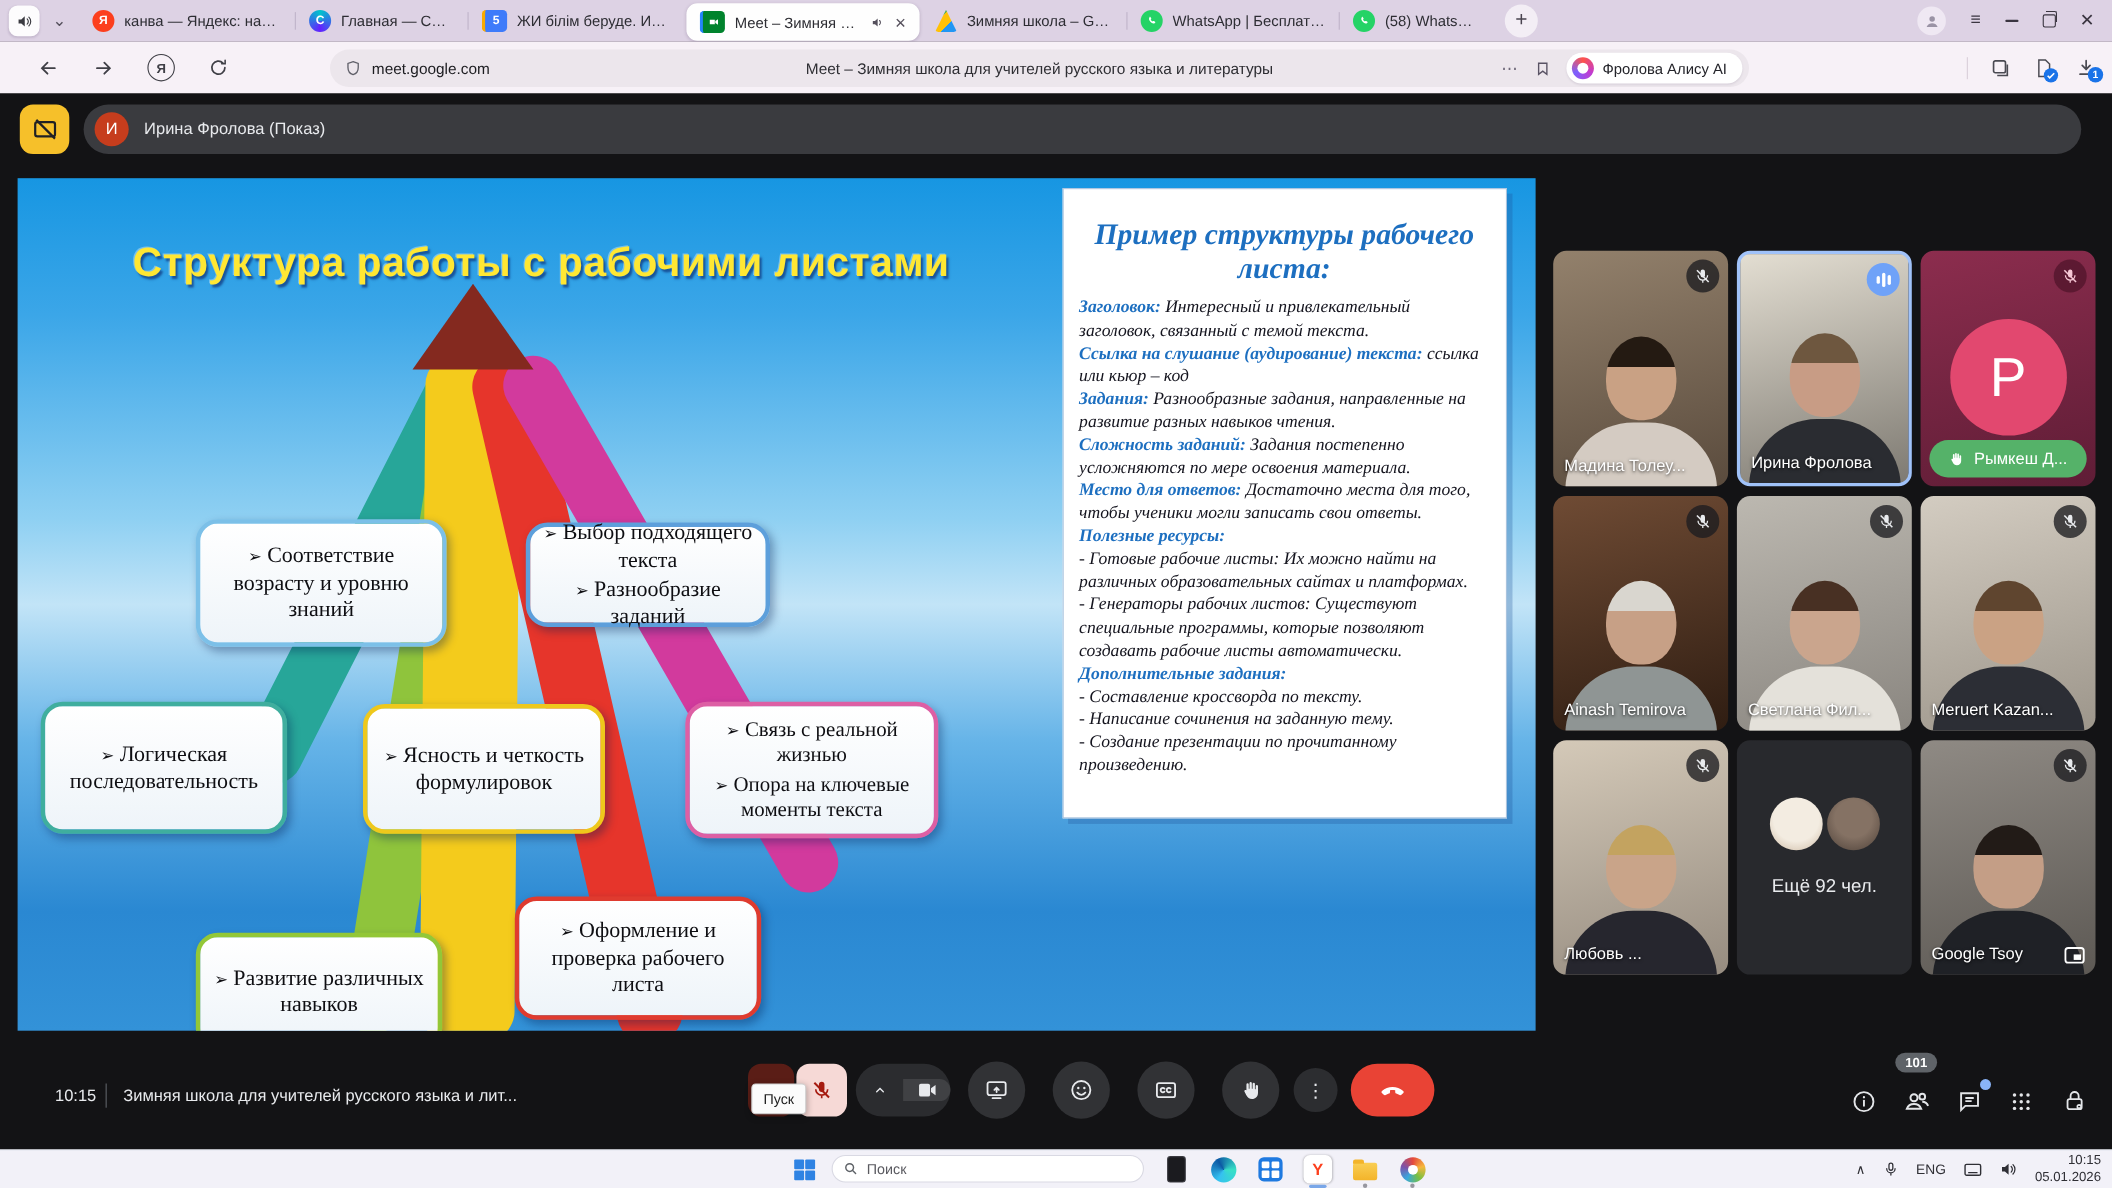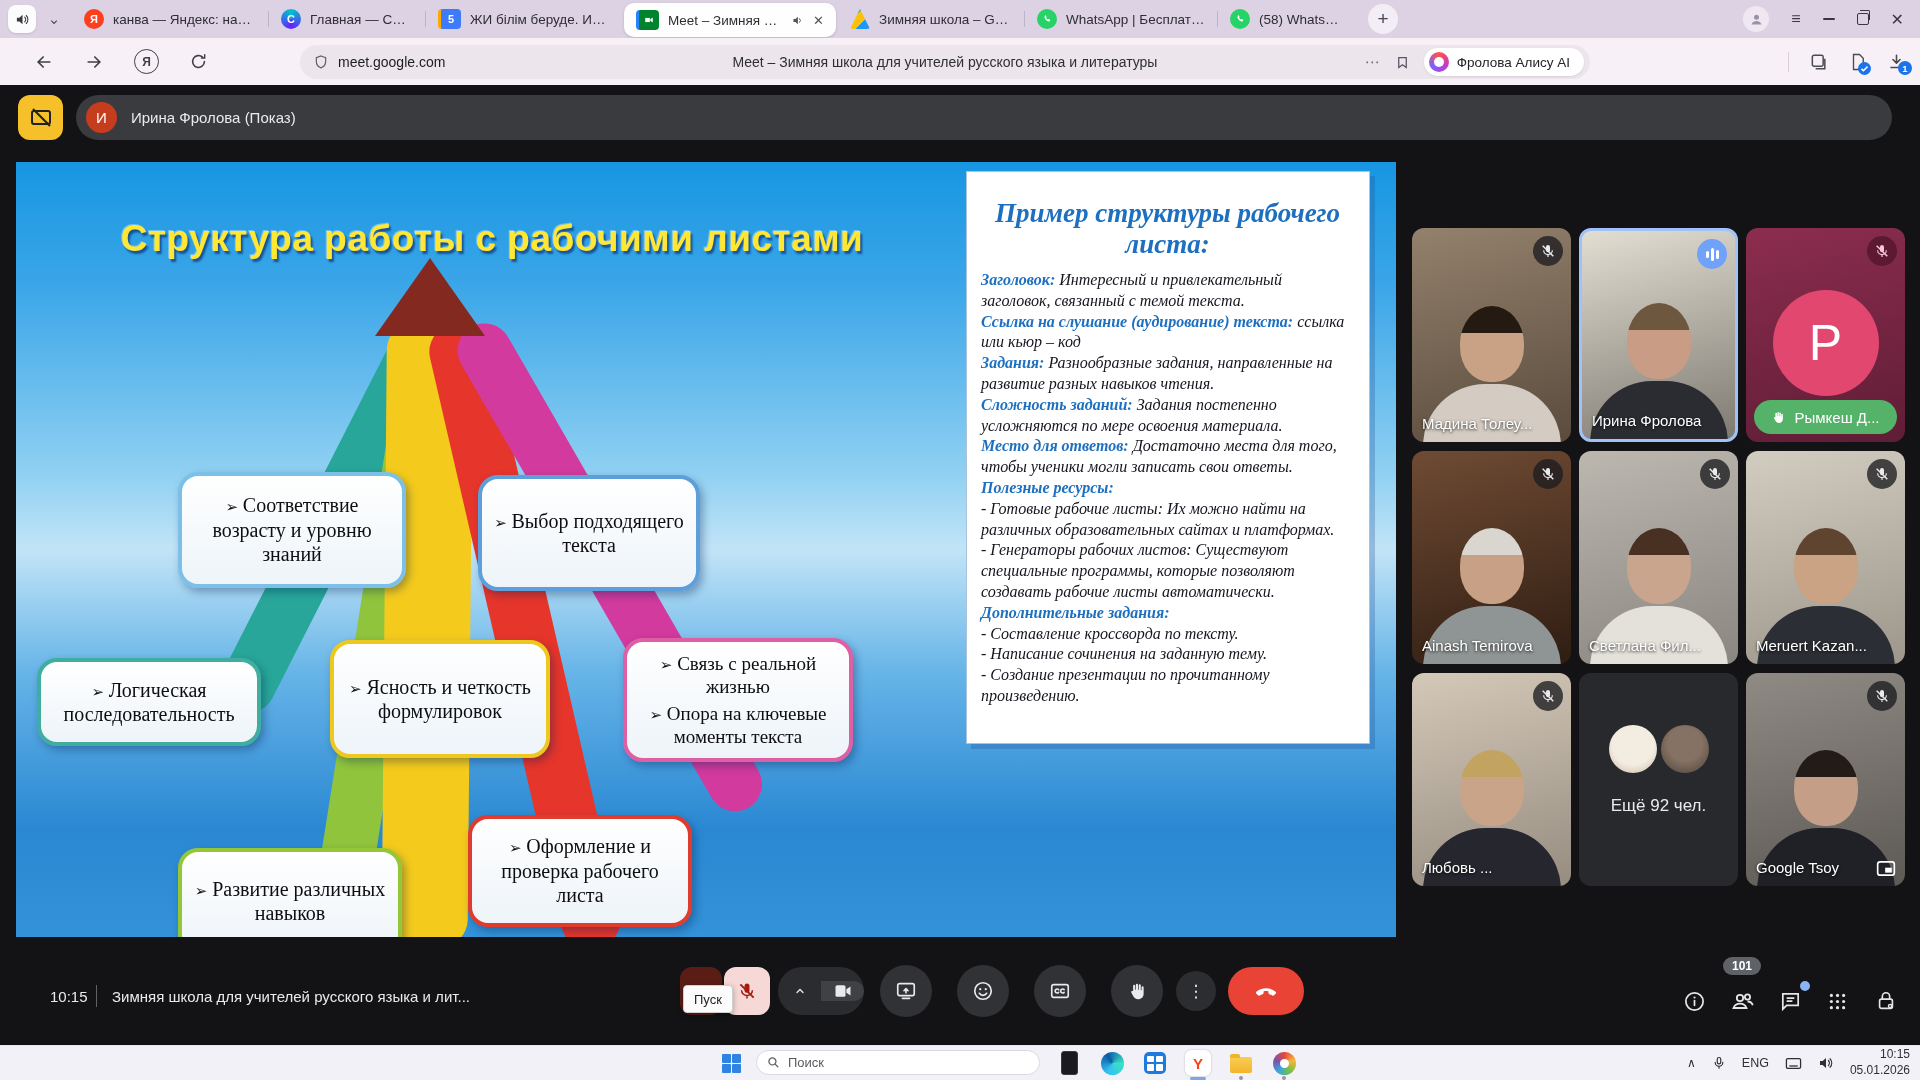--- a/index.html
+++ b/index.html
@@ -61,22 +61,22 @@
   .b-teal{left:386px;top:165px;width:56px;height:430px;background:#27a699;transform:rotate(27deg);}
   .b-green{left:389px;top:165px;width:54px;height:620px;background:#8fc43c;transform:rotate(9deg);}
   .b-yellow{left:371px;top:160px;width:86px;height:625px;background:#f4cb1c;transform:rotate(.5deg);}
   .b-red{left:407px;top:162px;width:60px;height:640px;background:#e6352b;transform:rotate(-13deg);}
   .b-magenta{left:428px;top:165px;width:54px;height:555px;background:#d23a9d;transform:rotate(-30deg);}
   .ahead{position:absolute;left:359px;top:96px;width:0;height:0;border-left:55px solid transparent;border-right:55px solid transparent;border-bottom:78px solid #84291f;}
   .dbox{position:absolute;background:linear-gradient(180deg,#ffffff,#eef4f9);border-radius:20px;box-shadow:3px 4px 8px rgba(0,30,80,.35);
     font-family:"Liberation Serif",serif;font-size:20px;color:#0e0e12;display:flex;flex-direction:column;justify-content:center;gap:3px;text-align:center;padding:6px 10px;box-sizing:border-box;line-height:1.22;}
   .bl::before{content:"➢ ";font-family:"DejaVu Sans",sans-serif;font-size:15px;}
   .bx1{left:162px;top:310px;width:228px;height:116px;border:4px solid #7cc0e8;}
-  .bx2{left:462px;top:313px;width:222px;height:116px;border:4px solid #5d9fdb;}
-  .bx3{left:21px;top:496px;width:224px;height:88px;border:4px solid #3fae9e;}
+  .bx2{left:462px;top:313px;width:222px;height:95px;border:4px solid #5d9fdb;}
+  .bx3{left:21px;top:476px;width:224px;height:120px;border:4px solid #3fae9e;}
   .bx4{left:314px;top:478px;width:220px;height:118px;border:4px solid #eec81c;}
   .bx5{left:607px;top:476px;width:230px;height:124px;border:4px solid #dd5fa4;font-size:19px;}
   .bx6{left:162px;top:652px;width:224px;height:106px;border:4px solid #93c737;margin-top:34px;}
   .bx7{left:452px;top:653px;width:224px;height:112px;border:4px solid #df3b2f;}
 
   .panel{position:absolute;right:26px;top:9px;width:404px;height:573px;background:#fff;border:1px solid #a9c3de;
     box-shadow:5px 5px 0 rgba(30,80,150,.28);padding:10px 15px 0 14px;box-sizing:border-box;
     font-family:"Liberation Serif",serif;font-style:italic;color:#14141e;}
   .ptitle{font-size:27px;font-weight:bold;color:#1d6fc0;text-align:center;line-height:1.15;margin:16px 0 10px 0;}
   .pitem{font-size:16px;line-height:1.3;margin:0;}
@@ -313,20 +313,21 @@
       <div class="band b-yellow"></div>
       <div class="band b-red"></div>
       <div class="band b-magenta"></div>
       <div class="ahead"></div>
 
       <div class="dbox bx1">
           <div class="bl">Соответствие возрасту и уровню знаний</div>
         </div>
       <div class="dbox bx2">
           <div class="bl">Выбор подходящего текста</div>
+          <div class="bl">Разнообразие заданий</div>
         </div>
       <div class="dbox bx3">
           <div class="bl">Логическая последовательность</div>
         </div>
       <div class="dbox bx4">
           <div class="bl">Ясность и четкость формулировок</div>
         </div>
       <div class="dbox bx5">
           <div class="bl">Связь с реальной жизнью</div>
           <div class="bl">Опора на ключевые моменты текста</div>

